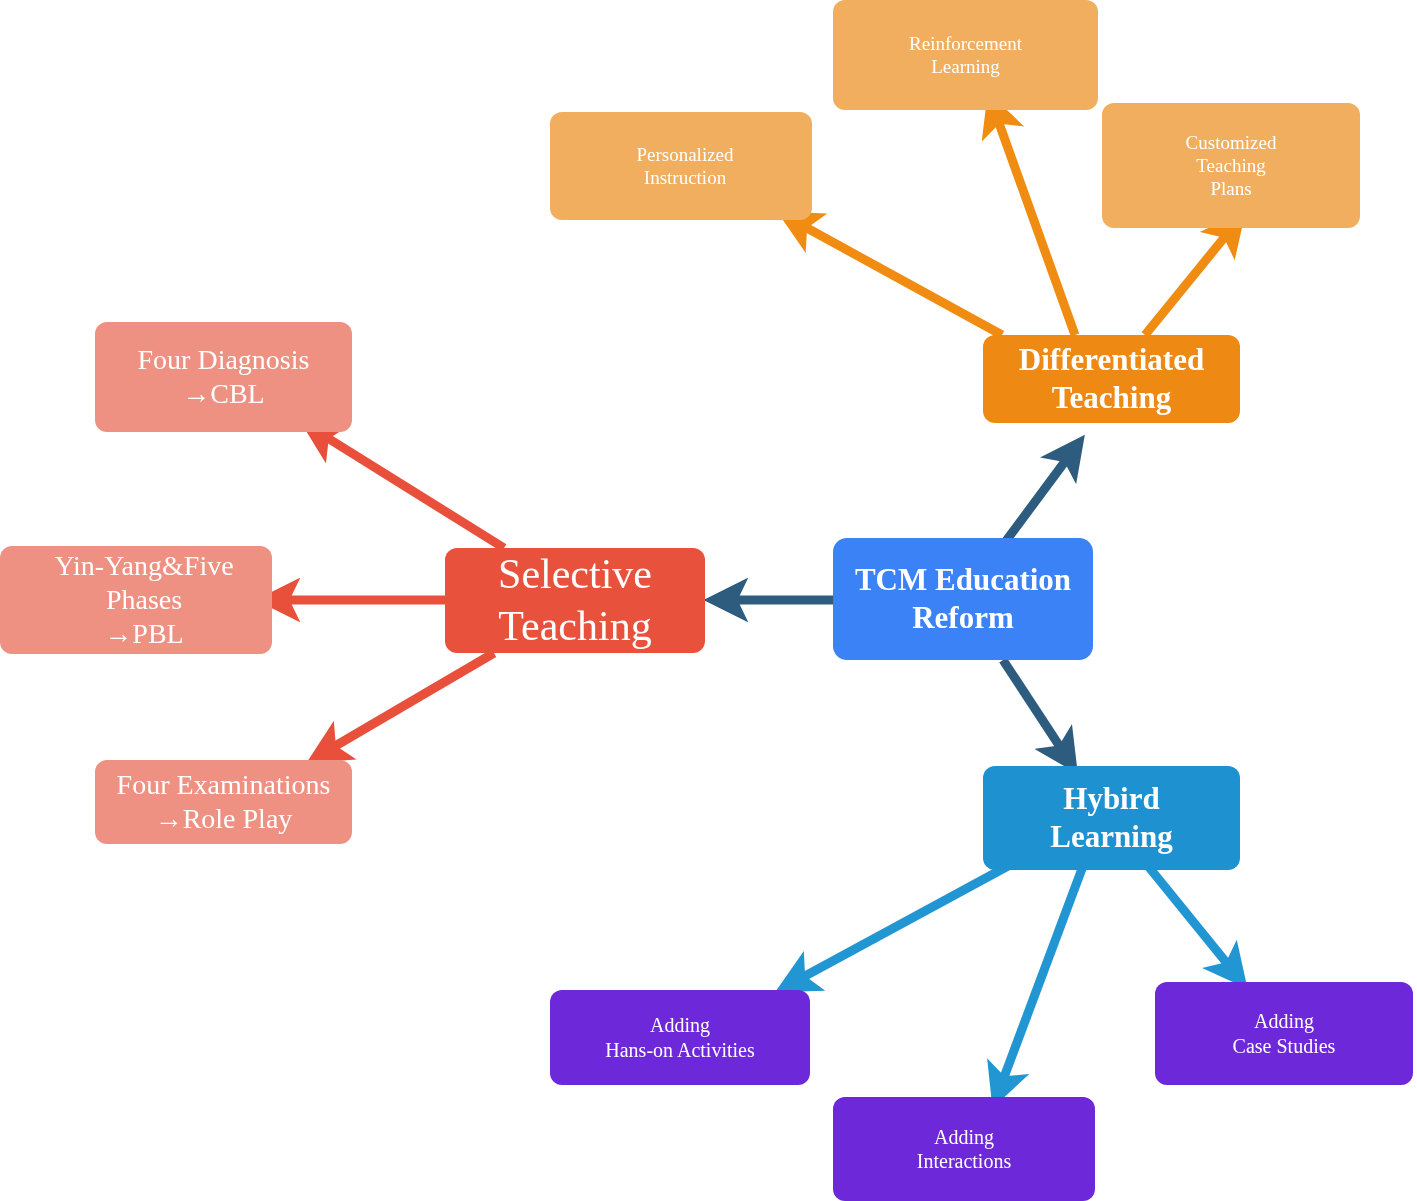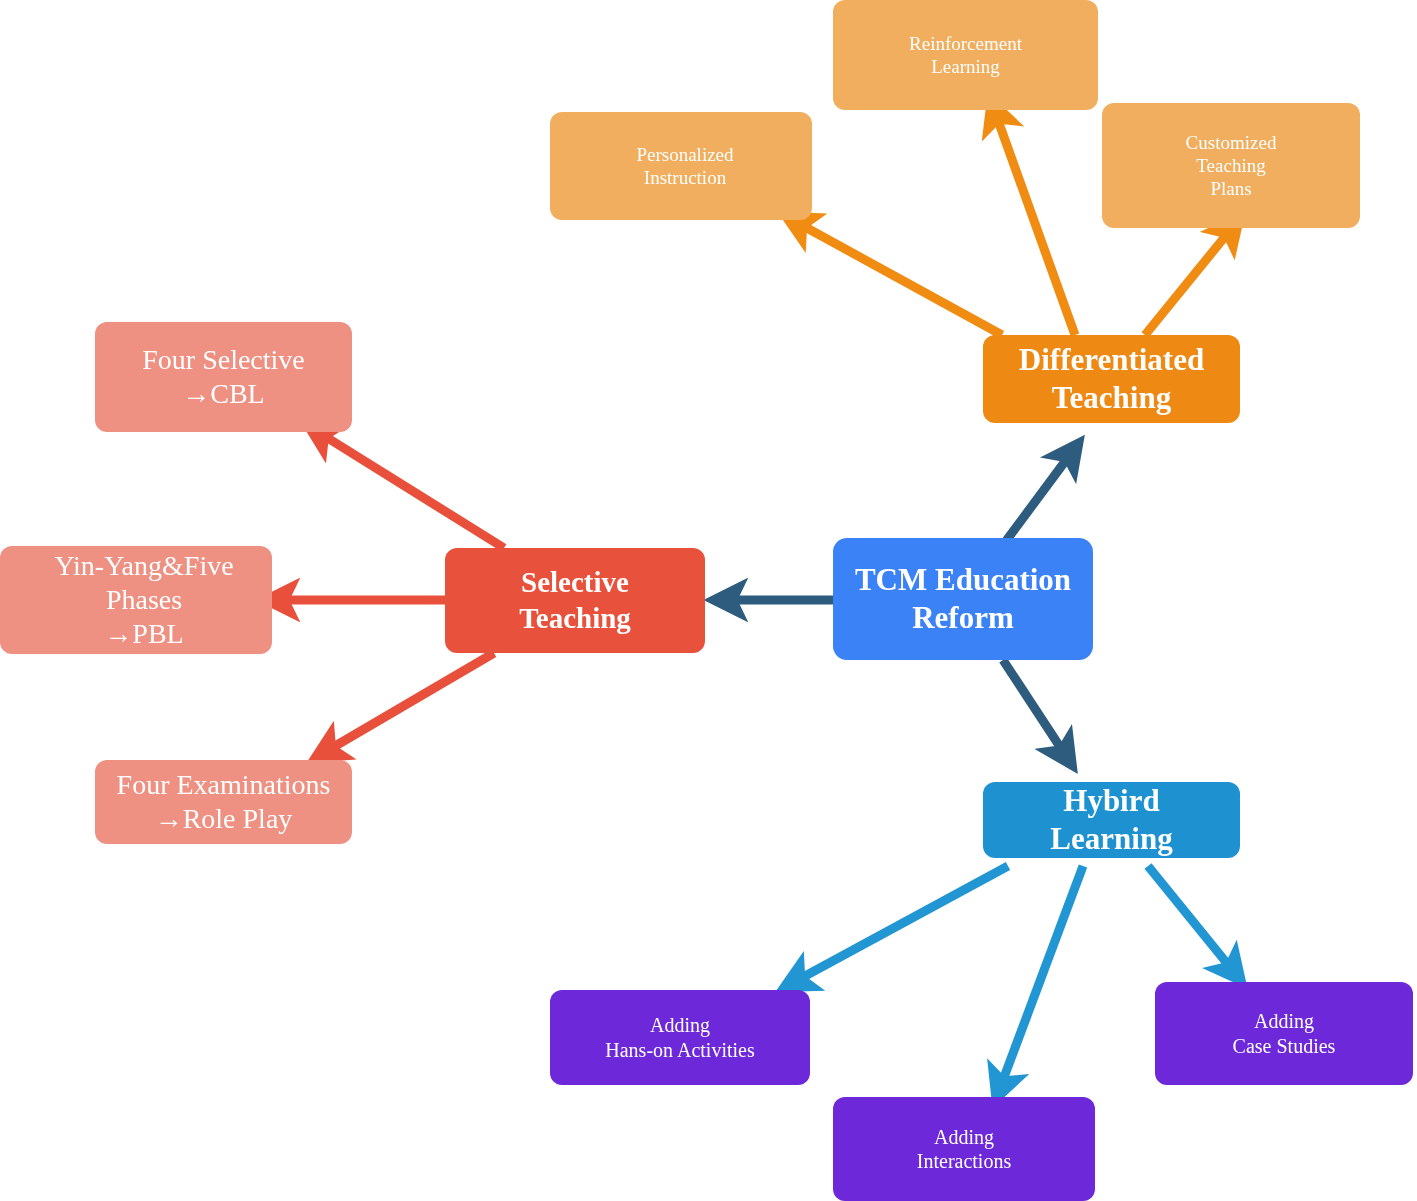--- a/index.html
+++ b/index.html
@@ -34,21 +34,21 @@
     padding: 4px 8px;
     z-index: 5;
   }
   .node .label {
     display: block;
     white-space: pre-line;
     width: 100%;
   }
   .node.root   { background: #3b82f6; font-weight: bold; font-size: 31px; border-radius: 14px; }
   .node.hub-orange { background: #EE8913; font-weight: bold; font-size: 31px; }
-  .node.hub-red    { background: #E8513B; font-weight: bold; font-size: 29px; }
+  .node.hub-red    { background: #E8513B; font-weight: normal; font-size: 42px; }
   .node.hub-blue   { background: #1E92D0; font-weight: bold; font-size: 31px; }
   .node.leaf-orange { background: #F1AE5E; font-weight: normal; font-size: 19px; }
   .node.leaf-red    { background: #EE9183; font-weight: normal; font-size: 28px; }
   .node.leaf-blue   { background: #6d28d9; font-weight: normal; font-size: 20px; }
 </style>
 </head>
 <body>
 
 <div id="canvas">
 
@@ -101,21 +101,21 @@
   <div class="node hub-orange" style="left:983px; top:335px; width:257px; height:88px;">
     <span class="label">Differentiated
 Teaching</span>
   </div>
 
   <div class="node hub-red" style="left:445px; top:548px; width:260px; height:105px;">
     <span class="label">Selective
 Teaching</span>
   </div>
 
-  <div class="node hub-blue" style="left:983px; top:766px; width:257px; height:76px;margin-top:16px;">
+  <div class="node hub-blue" style="left:983px; top:766px; width:257px; height:104px;">
     <span class="label">Hybird
 Learning</span>
   </div>
 
   <div class="node leaf-orange" style="left:833px; top:0px; width:265px; height:110px;">
     <span class="label">Reinforcement
 Learning</span>
   </div>
 
   <div class="node leaf-orange" style="left:550px; top:112px; width:262px; height:108px;padding-left:16px;">
@@ -123,21 +123,21 @@
 Instruction</span>
   </div>
 
   <div class="node leaf-orange" style="left:1102px; top:103px; width:258px; height:125px;">
     <span class="label">Customized
 Teaching
 Plans</span>
   </div>
 
   <div class="node leaf-red" style="left:95px; top:322px; width:257px; height:110px;">
-    <span class="label">Four Selective
+    <span class="label">Four Diagnosis
 →CBL</span>
   </div>
 
   <div class="node leaf-red" style="left:0px; top:546px; width:272px; height:108px;padding-left:24px;">
     <span class="label">Yin-Yang&amp;Five
 Phases
 →PBL</span>
   </div>
 
   <div class="node leaf-red" style="left:95px; top:760px; width:257px; height:84px;">

